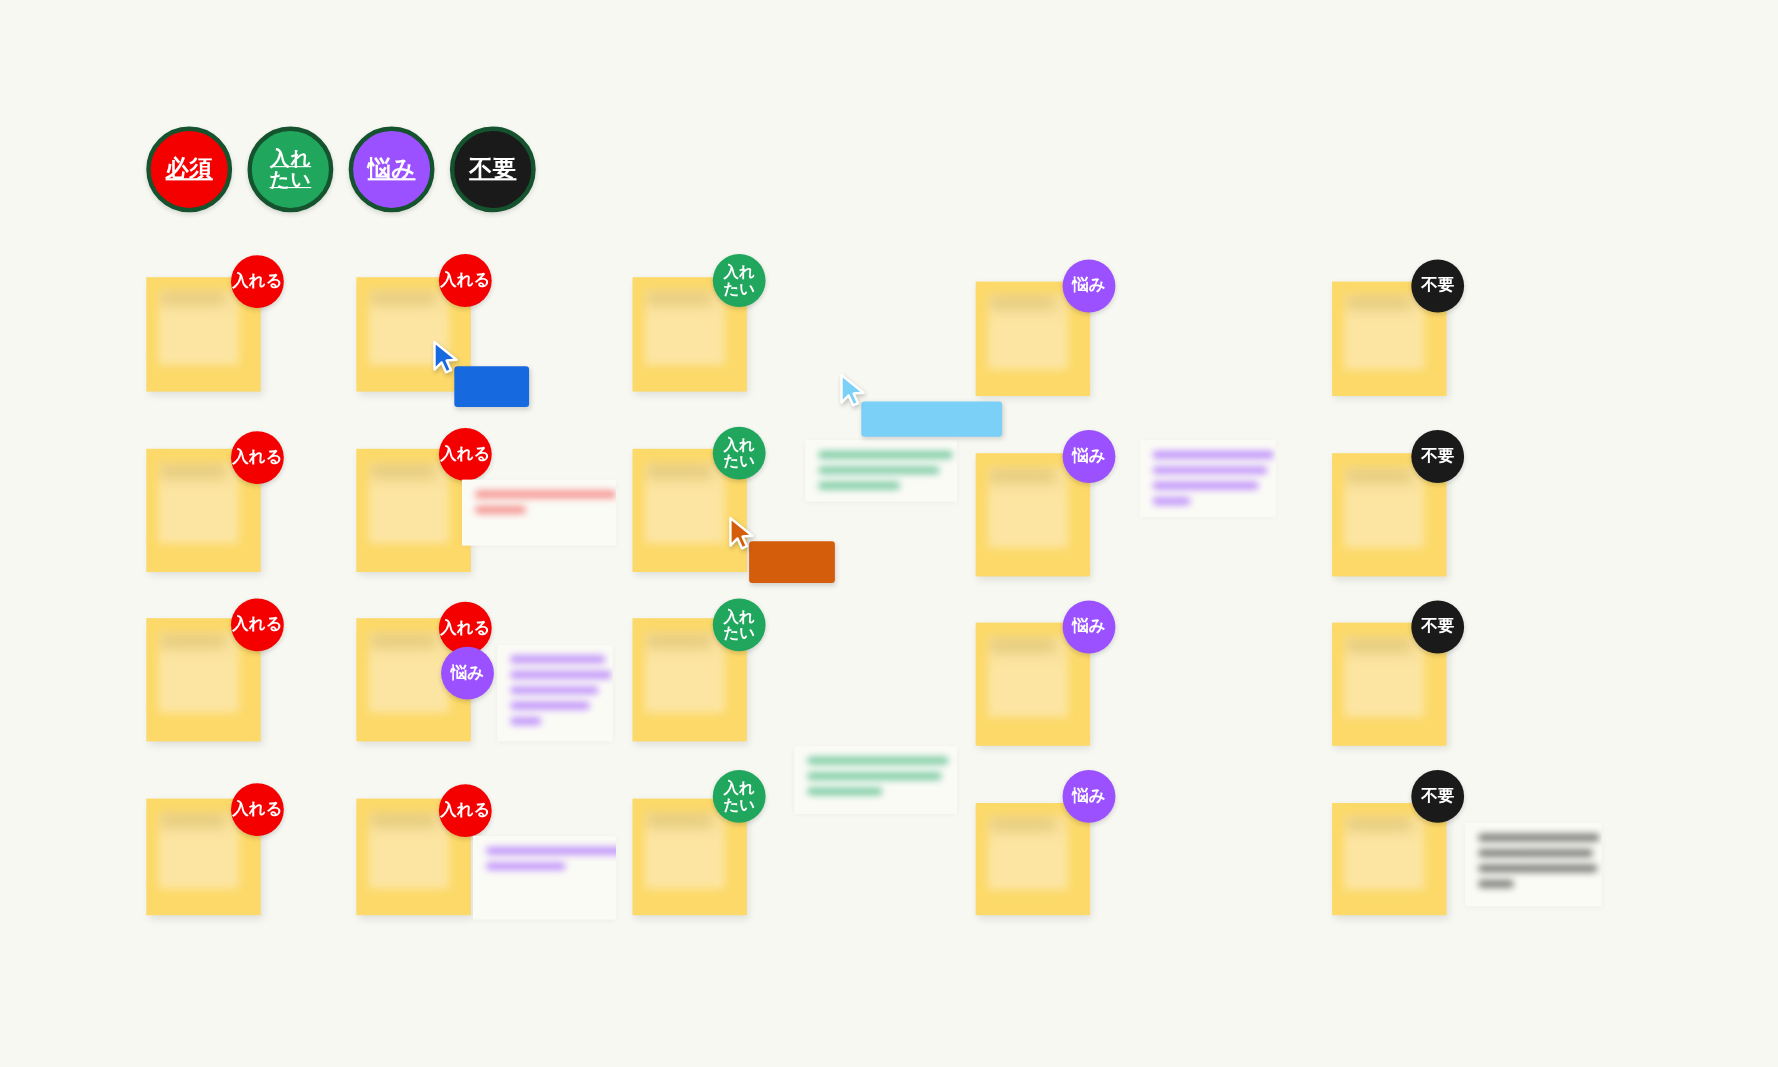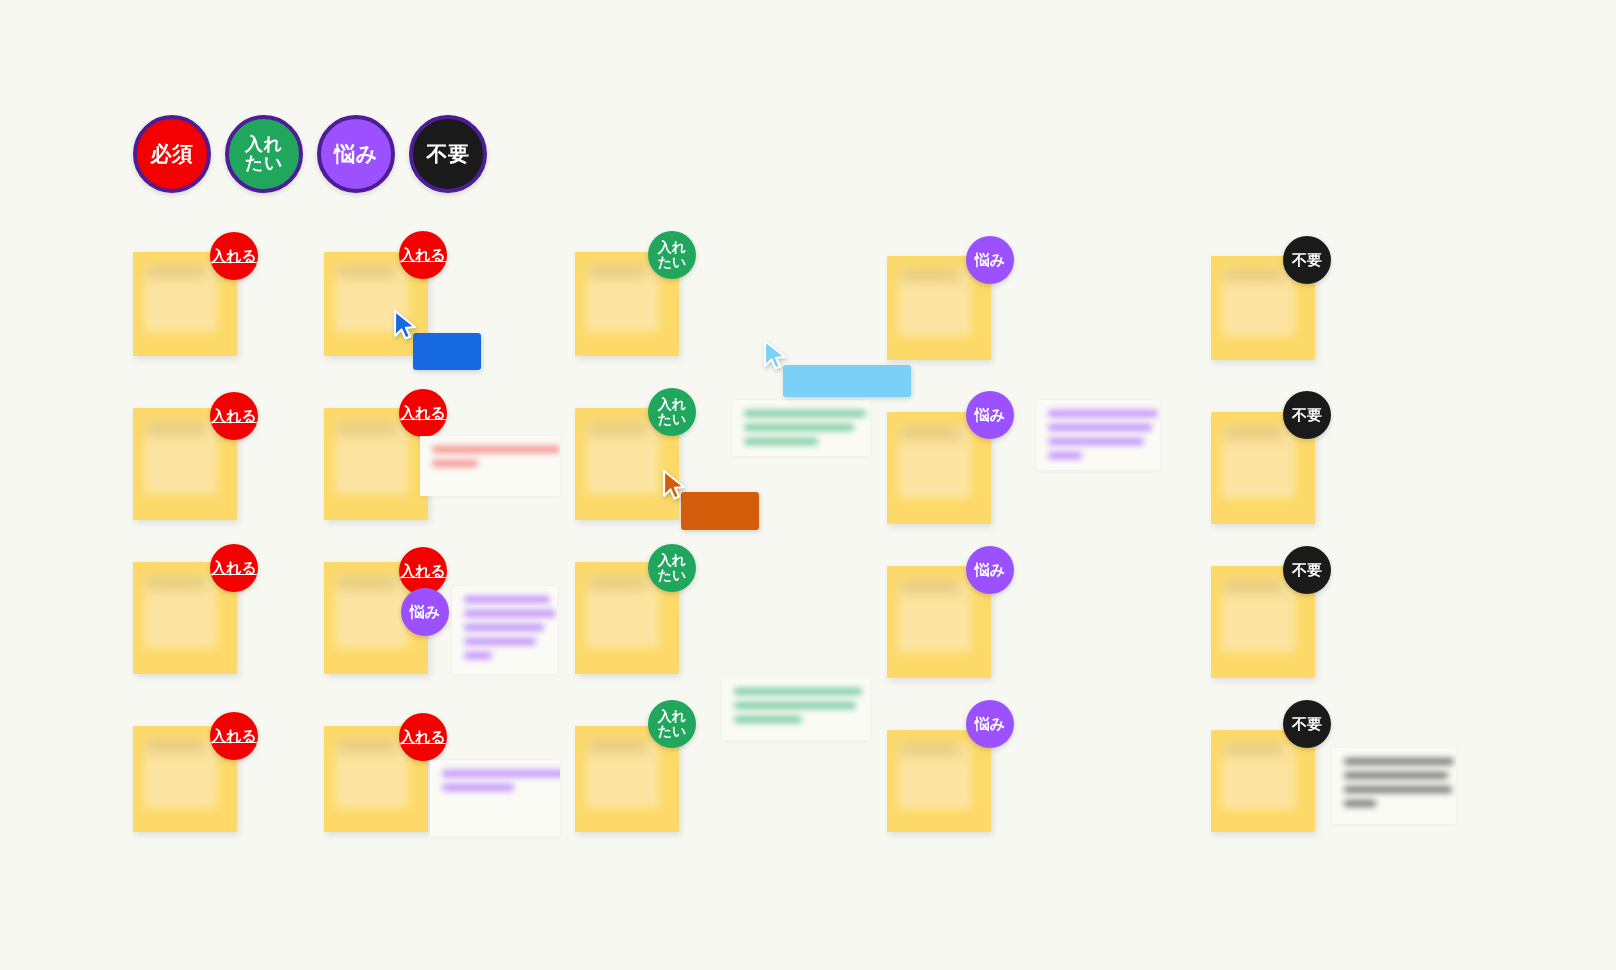--- a/index.html
+++ b/index.html
@@ -9,29 +9,30 @@
     font-family:"Liberation Sans","DejaVu Sans",sans-serif;
     overflow:hidden;
     position:relative;
   }
   #board{position:absolute;left:0;top:0;width:1616px;height:970px;}
 
   
   #legend{position:absolute;left:133px;top:115px;display:flex;gap:14px;}
   .legend-chip{
     width:78px;height:78px;border-radius:50%;
-    border:4px solid #4c1d95;
+    border:4px solid #14532d;
     box-sizing:border-box;
     display:flex;align-items:center;justify-content:center;
-    text-align:left;
+    text-align:right;
     color:#ffffff;font-weight:bold;font-size:21px;line-height:1.08;
     box-shadow:0 2px 5px rgba(0,0,0,.14);
     letter-spacing:.5px;
     white-space:pre-line;
     user-select:none;
+    text-decoration:underline;
   }
   .lc-red{background:#F50000;}
   .lc-green{background:#21A75D;}
   .lc-purple{background:#9B51FF;}
   .lc-black{background:#1A1A1A;}
   .legend-chip.small{font-size:18px;}
 
   
   .note{
     position:absolute;
@@ -51,21 +52,21 @@
   }
 
   
   .badge{
     position:absolute;border-radius:50%;
     display:flex;align-items:center;justify-content:center;
     color:#fff;font-weight:bold;text-align:center;line-height:1.05;
     white-space:pre-line;user-select:none;
     box-shadow:0 2px 5px rgba(0,0,0,.16);
   }
-  .b-red{background:#F50000;width:48px;height:48px;font-size:15px;text-decoration:underline;}
+  .b-red{background:#F50000;width:48px;height:48px;font-size:15px;}
   .b-green{background:#21A75D;width:48px;height:48px;font-size:14px;}
   .b-purple{background:#9B51FF;width:48px;height:48px;font-size:15px;}
   .b-black{background:#1A1A1A;width:48px;height:48px;font-size:15px;}
 
   
   .textcard{
     position:absolute;
     background:#FBFBF6;
     box-shadow:0 1px 5px rgba(0,0,0,.045);
     padding:10px 12px;

